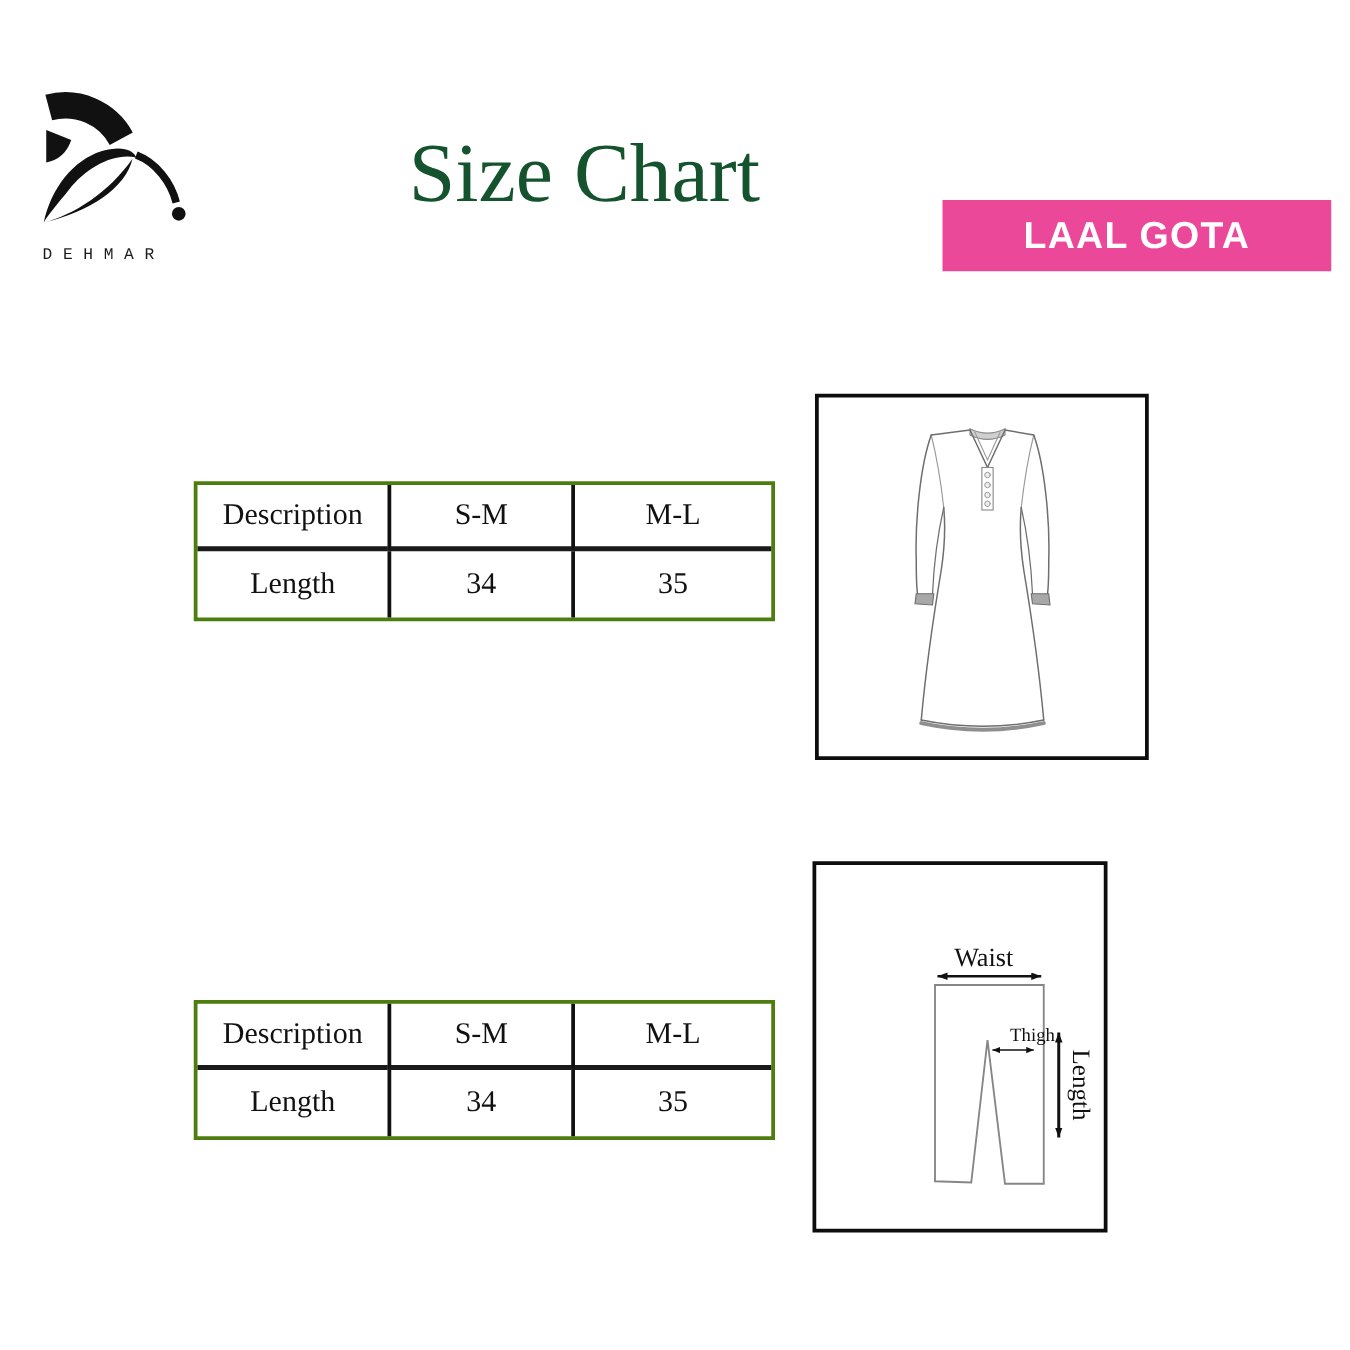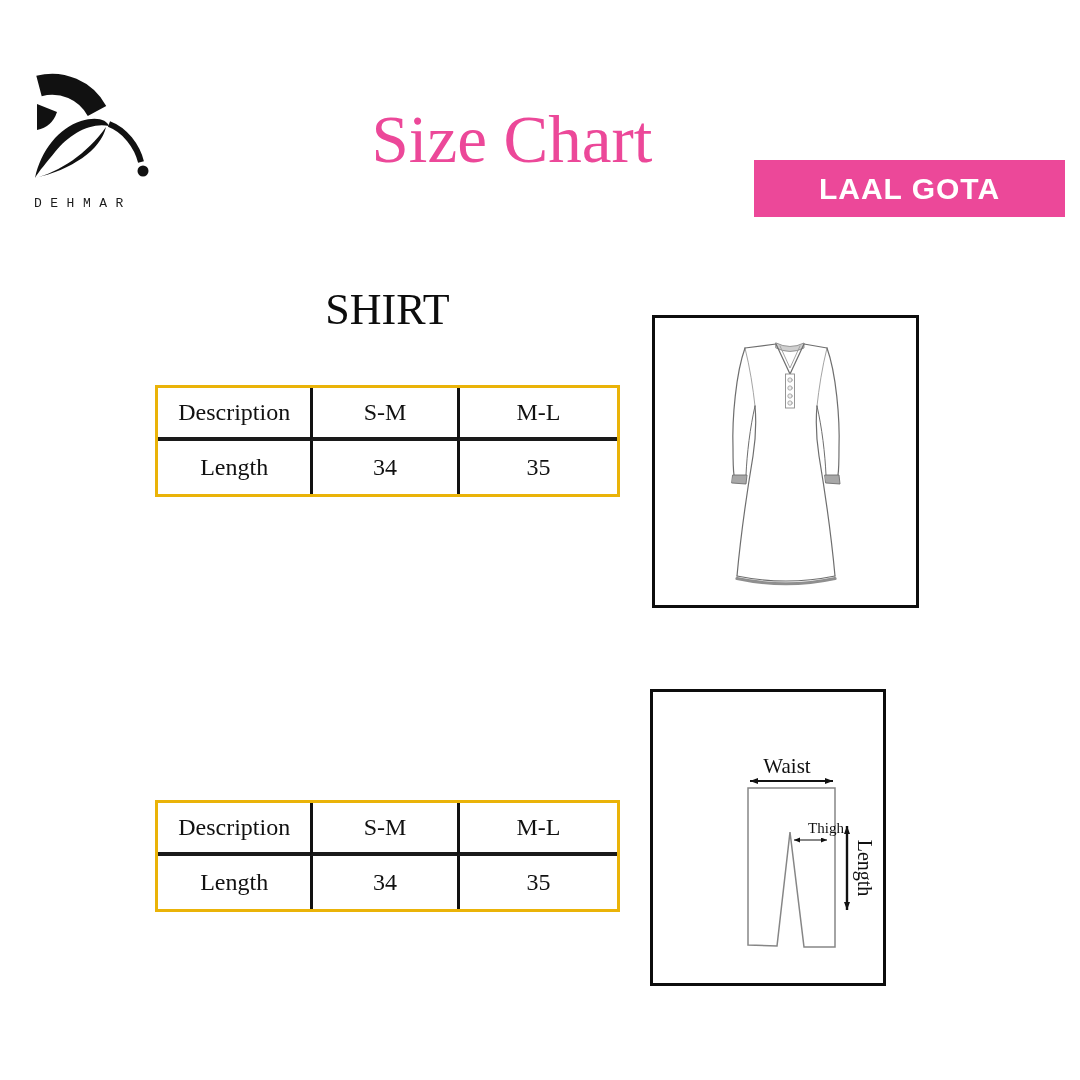--- a/index.html
+++ b/index.html
@@ -6,37 +6,37 @@
   .canvas{position:relative;width:1080px;height:1080px;background:#ffffff;overflow:hidden;
           font-family:"Liberation Serif", serif;color:#111;}
 
   
   .logo{position:absolute;left:34px;top:58px;width:130px;}
   .logo svg{display:block;}
   .logo-text{margin-top:16px;font-family:Liberation Mono, monospace;font-size:13px;
              font-weight:500;letter-spacing:8.5px;color:#1c1c1c;white-space:nowrap;}
 
   
-  .title{position:absolute;left:327px;top:106px;width:370px;margin:0;text-align:center;
-         font-family:"Liberation Serif", serif;font-weight:400;font-size:67px;line-height:1;color:#ec4899;}
+  .title{position:absolute;left:327px;top:106px;width:370px;margin:0;
+         font-family:"Liberation Serif", serif;font-weight:400;font-size:67px;line-height:1;color:#14532d;}
 
   
   .badge{position:absolute;left:754px;top:160px;width:311px;height:57px;background:#ec4899;
          display:flex;align-items:center;justify-content:center;
          font-family:"Liberation Sans", sans-serif;font-weight:bold;font-size:30px;
          letter-spacing:1px;color:#ffffff;}
 
   
   .sec-heading{position:absolute;left:155px;width:465px;margin:0;text-align:center;
                font-family:"Liberation Serif", serif;font-weight:400;font-size:44px;line-height:1;color:#0d0d0d;}
   .shirt-h{top:288px;}
   .trouser-h{top:678px;}
 
   
-  .size-table{position:absolute;left:155px;width:465px;border:3px solid #eab308;background:#fff;
+  .size-table{position:absolute;left:155px;width:465px;border:3px solid #4d7c0f;background:#fff;
               box-sizing:border-box;display:grid;grid-template-columns:33.2% 31.9% 34.9%;
               grid-template-rows:53px 53px;}
   .shirt-t{top:385px;}
   .trouser-t{top:800px;}
   .size-table .cell{display:flex;align-items:center;justify-content:center;box-sizing:border-box;
                     font-family:"Liberation Serif", serif;font-size:24px;color:#111;}
   .size-table .cell.head{border-bottom:4px solid #1a1a1a;}
   .size-table .cell.c2,.size-table .cell.c3{border-left:3px solid #111;}
 
   
@@ -61,21 +61,20 @@
       <path d="M75 66 C91 72 103 88 107 104" fill="none" stroke="#111" stroke-width="6"></path>
       <circle cx="109" cy="113" r="5.5" fill="#111"></circle>
     </svg>
     <div class="logo-text">DEHMAR</div>
   </div>
 
   <h1 class="title">Size Chart</h1>
 
   <div class="badge">LAAL GOTA</div>
 
-  <h2 class="sec-heading shirt-h">SHIRT</h2>
 
   <div class="size-table shirt-t">
     <div class="cell head c1">Description</div>
     <div class="cell head c2">S-M</div>
     <div class="cell head c3">M-L</div>
     <div class="cell c1">Length</div>
     <div class="cell c2">34</div>
     <div class="cell c3">35</div>
   </div>
 

